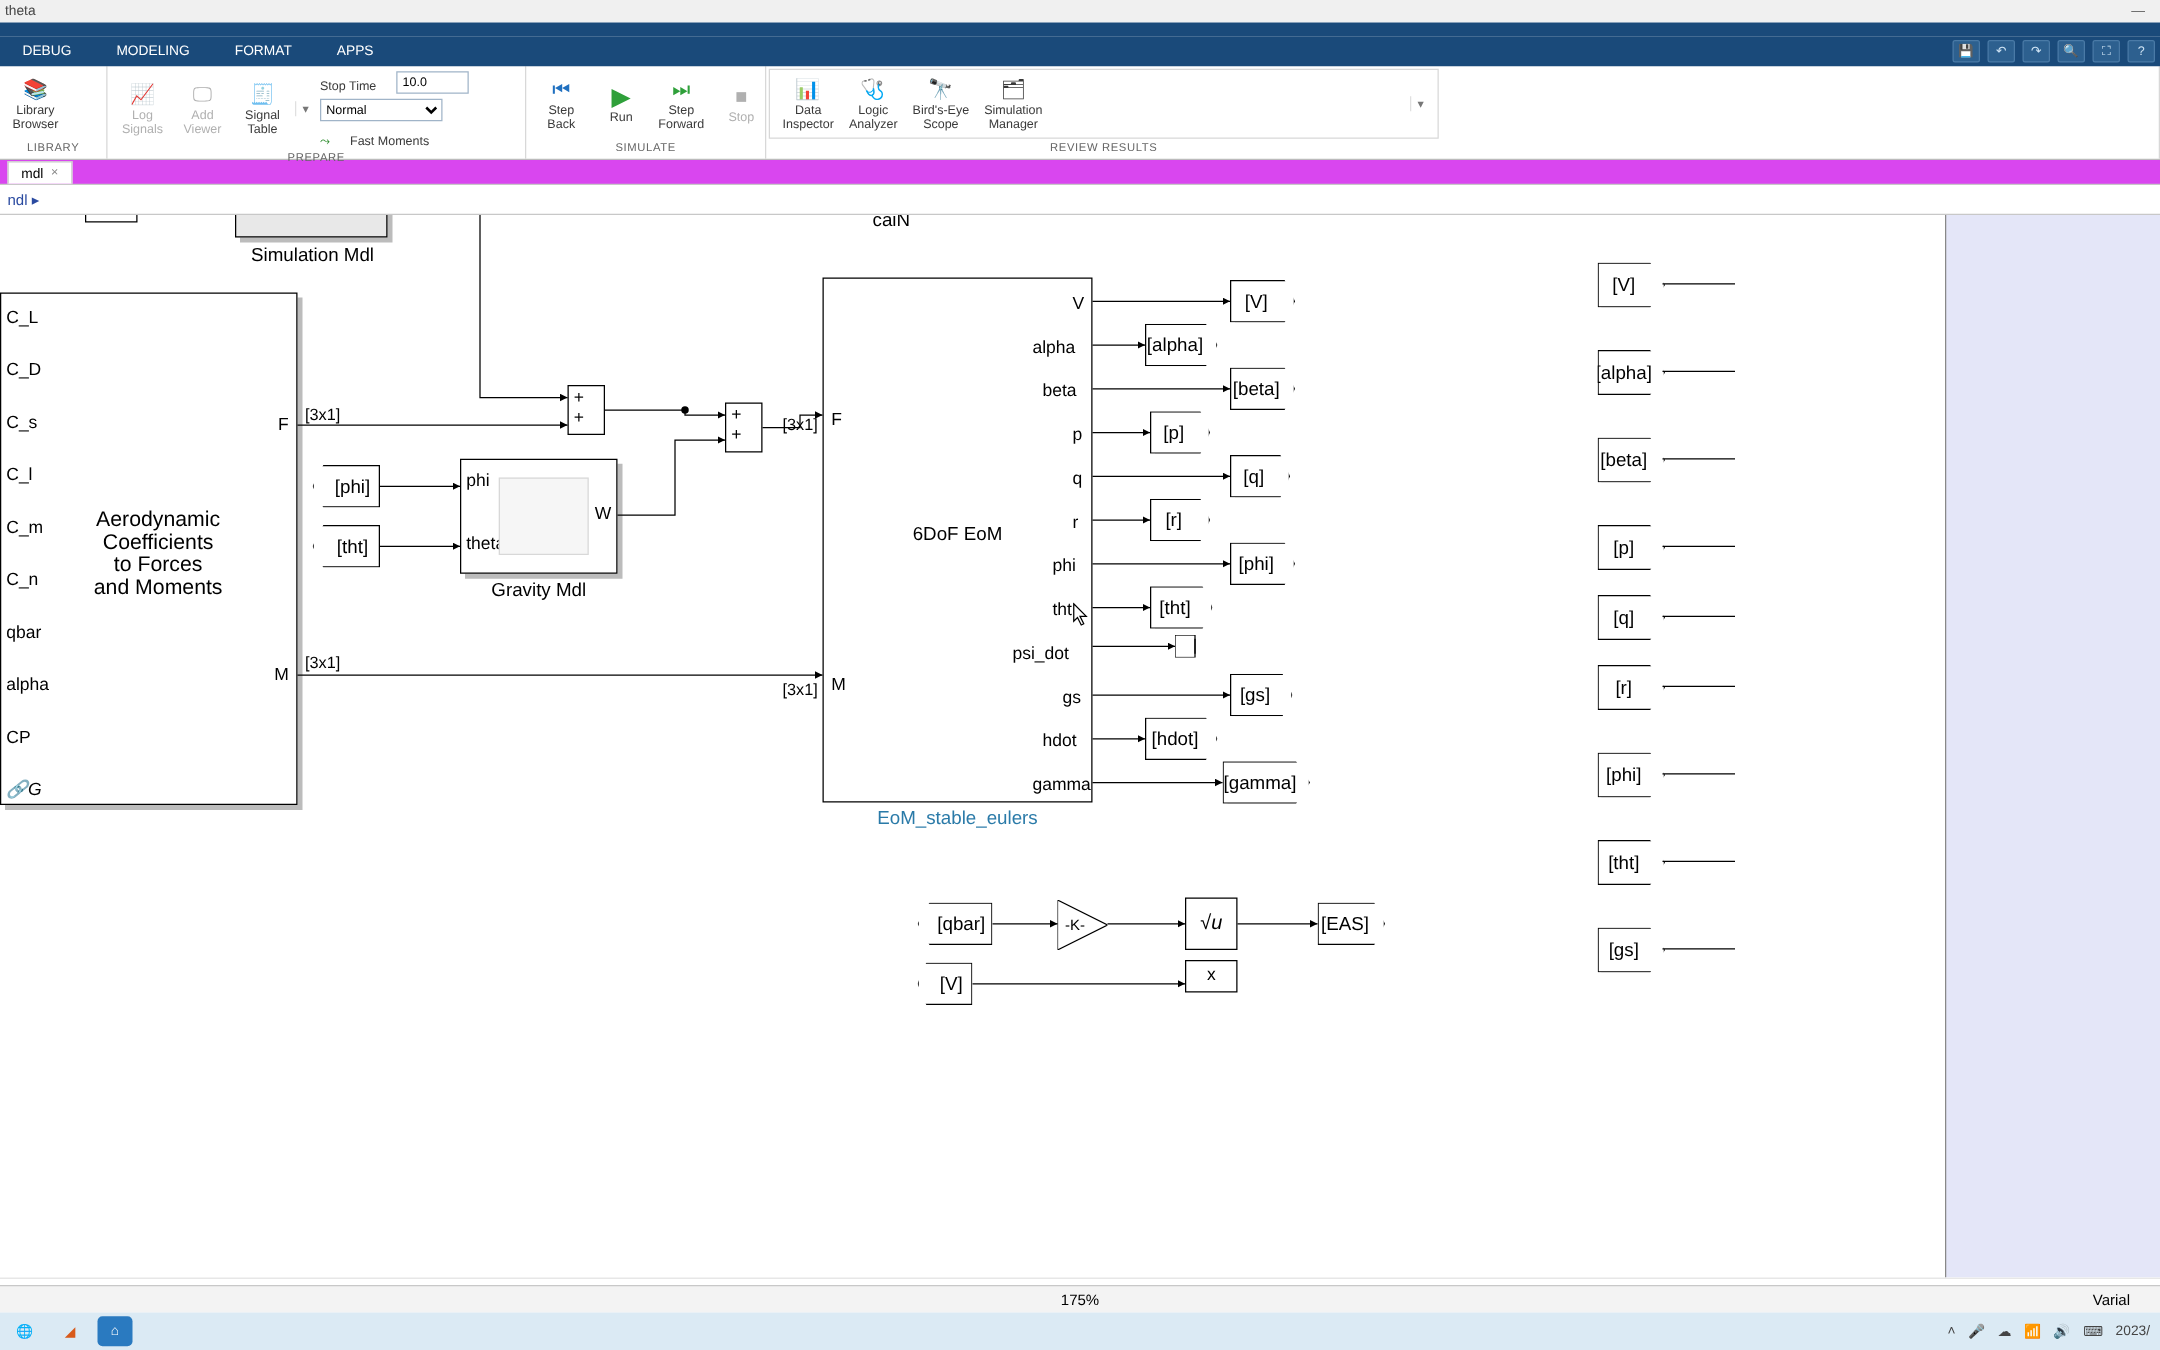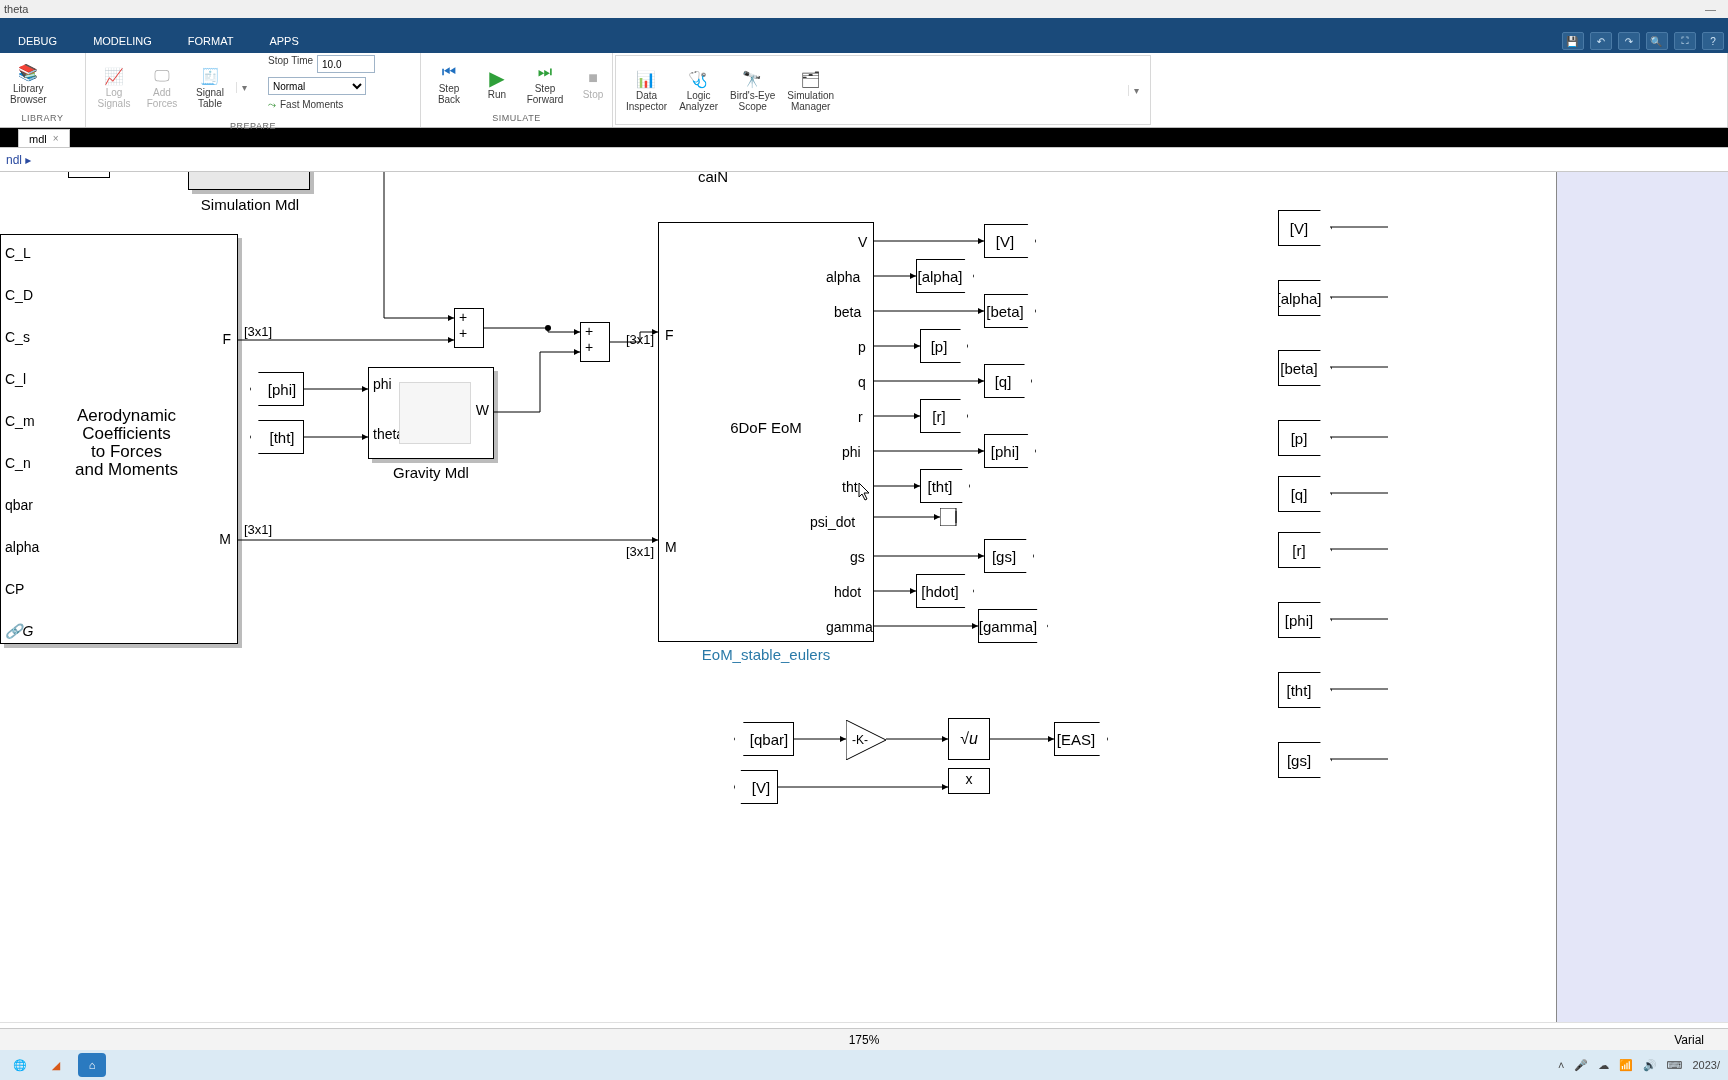--- a/index.html
+++ b/index.html
@@ -19,28 +19,28 @@
   
   .ribbon { height: 75px; background:#fff; border-bottom:1px solid #bbb; display:flex; font-size:10px; color:#3a3a3a;}
   .ribbon .group { border-right:1px solid #d8d8d8; display:flex; flex-direction:column; }
   .ribbon .group .body { flex:1; display:flex; align-items:center; gap:4px; padding:2px 6px;}
   .ribbon .group .caption { height:14px; font-size:9px; text-align:center; color:#666; letter-spacing:0.5px;}
   .rbtn { display:flex; flex-direction:column; align-items:center; justify-content:center; padding:2px 4px; border-radius:2px; min-width:44px;}
   .rbtn .icon { width:22px; height:22px; display:flex; align-items:center; justify-content:center; font-size:16px;}
   .rbtn.disabled { color:#b0b0b0; }
   .rbtn .lbl { font-size:10px; line-height:11px; text-align:center; white-space:pre-line; }
   .prep-col { display:flex; flex-direction:column; gap:2px; font-size:10px;}
-  .prep-row { display:flex; align-items:flex-start; gap:4px; height:20px;margin-left:12px;}
+  .prep-row { display:flex; align-items:flex-end; gap:16px; height:20px;}
   .prep-row input { width:58px; height:18px; font-size:10px; border:1px solid #a0b4c8; padding-left:4px;}
   .prep-row select { width:98px; height:18px; font-size:10px; border:1px solid #a0b4c8; background:#fff;}
   .chevron-pane { width:16px; display:flex; align-items:center; justify-content:center; color:#777; border-left:1px solid #e0e0e0; font-size:10px;}
   .ribbon-right-cap{ flex:1; border-left:none;}
 
   
-  .doctabs { height:20px; border-bottom:1px solid #c8c8c8; display:flex; align-items:flex-end; font-size:11px; padding-left:18px; background:#000000;}
+  .doctabs { height:20px; border-bottom:1px solid #c8c8c8; display:flex; align-items:flex-end; font-size:11px; padding-left:6px; background:#d946ef;}
   .doctab { height:18px; border:1px solid #c8c8c8; border-bottom:none; background:#fff; padding:0 10px; display:flex; align-items:center; margin-right:2px;}
   .doctab .x{ margin-left:6px;color:#888;font-size:10px;}
   .crumb { height:24px; border-bottom:1px solid #c8c8c8; font-size:12px; color:#2a4aa0; display:flex; align-items:center; padding-left:6px; background:#fff;}
 
   
   .workarea { position:relative; height: calc(1080px - 18px - 11px - 24px - 75px - 20px - 24px - 28px - 30px); }
   .canvas { position:absolute; inset:0; overflow:hidden; }
   .canvas .grid { position:absolute; inset:0; background:#fff;}
   .right-pane { position:absolute; right:0; top:0; bottom:0; width:172px; background:#e4e6f8; border-left:1px solid #888;}
 
@@ -120,21 +120,21 @@
   <div class="group" style="width:335px">
     <div class="body">
       <div class="rbtn disabled">
         <span class="icon">📈</span>
         <span class="lbl">Log
 Signals</span>
       </div>
       <div class="rbtn disabled">
         <span class="icon">🖵</span>
         <span class="lbl">Add
-Forces</span>
+Viewer</span>
       </div>
       <div class="rbtn">
         <span class="icon">🧾</span>
         <span class="lbl">Signal
 Table</span>
       </div>
       <div class="chevron-pane">▾</div>
       <div class="prep-col">
         <div class="prep-row">
           <span>Stop Time</span>
@@ -194,20 +194,21 @@
 Scope</span>
       </div>
       <div class="rbtn">
         <span class="icon">🗂</span>
         <span class="lbl">Simulation
 Manager</span>
       </div>
       <div style="flex:1"></div>
       <div class="chevron-pane">▾</div>
     </div>
+    <div class="caption">REVIEW RESULTS</div>
   </div>
   <div class="group ribbon-right-cap"></div>
 </div>
 
 <div class="doctabs">
   <div class="doctab">
     <span>mdl</span>
       <span class="x">×</span>
   </div>
 </div>

